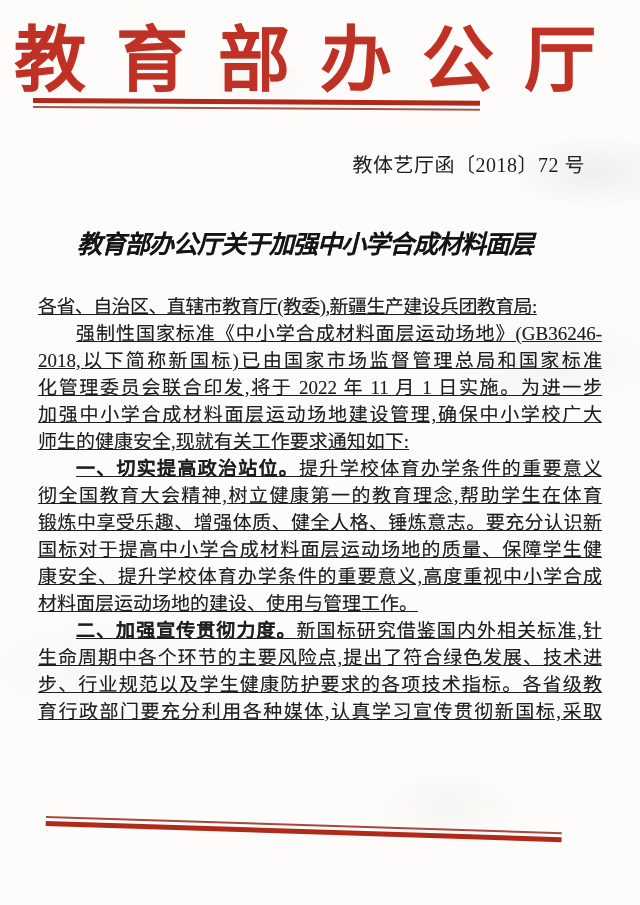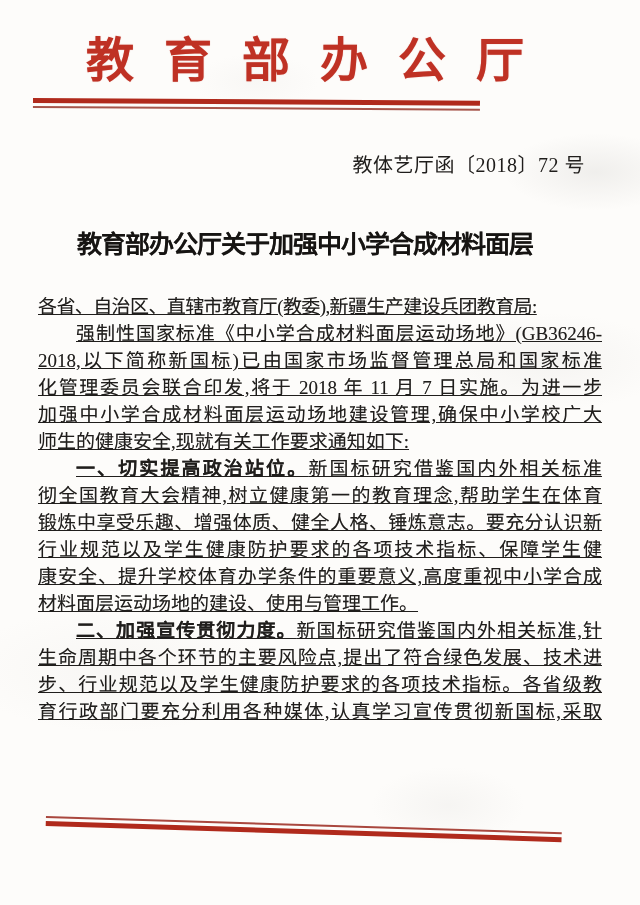--- a/index.html
+++ b/index.html
@@ -18,21 +18,21 @@
       radial-gradient(220px 90px at 18% 74%, rgba(204,201,197,.11), transparent 70%),
       radial-gradient(110px 55px at 70% 89%, rgba(198,196,192,.13), transparent 70%),
       radial-gradient(90px 40px at 40% 9%, rgba(205,203,199,.10), transparent 70%),
       #fdfcfa;
     color:var(--ink,#1c1c1c);
   }
   
   .letterhead{
     margin-top:26px;
     text-align:center;
-    font-size:48px;
+    font-size:72px;
     line-height:70px;
     font-weight:700;
     letter-spacing:30px;
     color:var(--red,#bf3124);
     text-shadow:0 0 1px rgba(191,49,36,.45);
     white-space:nowrap;
   }
   .rule-top{
     position:relative;
     margin:2px 0 0 33px;
@@ -58,20 +58,21 @@
   .title{
     margin:46px 30px 0 0;
     text-align:center;
     font-family:"Liberation Sans","DejaVu Sans",sans-serif;
     font-weight:900;
     font-size:25px;
     line-height:38px;
     letter-spacing:-1px;
     color:#161412;
     text-shadow:0 0 .5px rgba(0,0,0,.6);
+    font-style:italic;
   }
   
   .body{
     margin:30px 38px 11px 38px;
     width:564px;
     font-size:19px;
     line-height:27px;
     color:#201e1c;
     text-shadow:0 0 .5px rgba(0,0,0,.35);
     text-decoration:underline;
@@ -121,27 +122,27 @@
 
   <h1 class="title">
     <span>教育部办公厅关于加强中小学合成材料面层</span><br>
   </h1>
 
   <div class="body">
     <div class="salutation">各省、自治区、直辖市教育厅(教委),新疆生产建设兵团教育局:</div>
     <div id="body-lines">
         <div class="bline indent fill"><span class="seg">强制性国家标准《中小学合成材料面层运动场地》(GB36246-</span></div>
         <div class="bline fill"><span class="seg">2018,以下简称新国标)已由国家市场监督管理总局和国家标准</span></div>
-        <div class="bline fill"><span class="seg">化管理委员会联合印发,将于 2018 年 11 月 7 日实施。为进一步</span></div>
+        <div class="bline fill"><span class="seg">化管理委员会联合印发,将于 2022 年 11 月 1 日实施。为进一步</span></div>
         <div class="bline fill"><span class="seg">加强中小学合成材料面层运动场地建设管理,确保中小学校广大</span></div>
         <div class="bline"><span class="seg">师生的健康安全,现就有关工作要求通知如下:</span></div>
-        <div class="bline indent fill"><span class="seg bold">一、切实提高政治站位。</span><span class="seg">新国标研究借鉴国内外相关标准</span></div>
+        <div class="bline indent fill"><span class="seg bold">一、切实提高政治站位。</span><span class="seg">提升学校体育办学条件的重要意义</span></div>
         <div class="bline fill"><span class="seg">彻全国教育大会精神,树立健康第一的教育理念,帮助学生在体育</span></div>
         <div class="bline fill"><span class="seg">锻炼中享受乐趣、增强体质、健全人格、锤炼意志。要充分认识新</span></div>
-        <div class="bline fill"><span class="seg">行业规范以及学生健康防护要求的各项技术指标、保障学生健</span></div>
+        <div class="bline fill"><span class="seg">国标对于提高中小学合成材料面层运动场地的质量、保障学生健</span></div>
         <div class="bline fill"><span class="seg">康安全、提升学校体育办学条件的重要意义,高度重视中小学合成</span></div>
         <div class="bline"><span class="seg">材料面层运动场地的建设、使用与管理工作。</span></div>
         <div class="bline indent fill"><span class="seg bold">二、加强宣传贯彻力度。</span><span class="seg">新国标研究借鉴国内外相关标准,针</span></div>
         <div class="bline fill"><span class="seg">生命周期中各个环节的主要风险点,提出了符合绿色发展、技术进</span></div>
         <div class="bline fill"><span class="seg">步、行业规范以及学生健康防护要求的各项技术指标。各省级教</span></div>
         <div class="bline fill"><span class="seg">育行政部门要充分利用各种媒体,认真学习宣传贯彻新国标,采取</span></div>
       </div>
   </div>
 
   <div class="rule-bottom">

